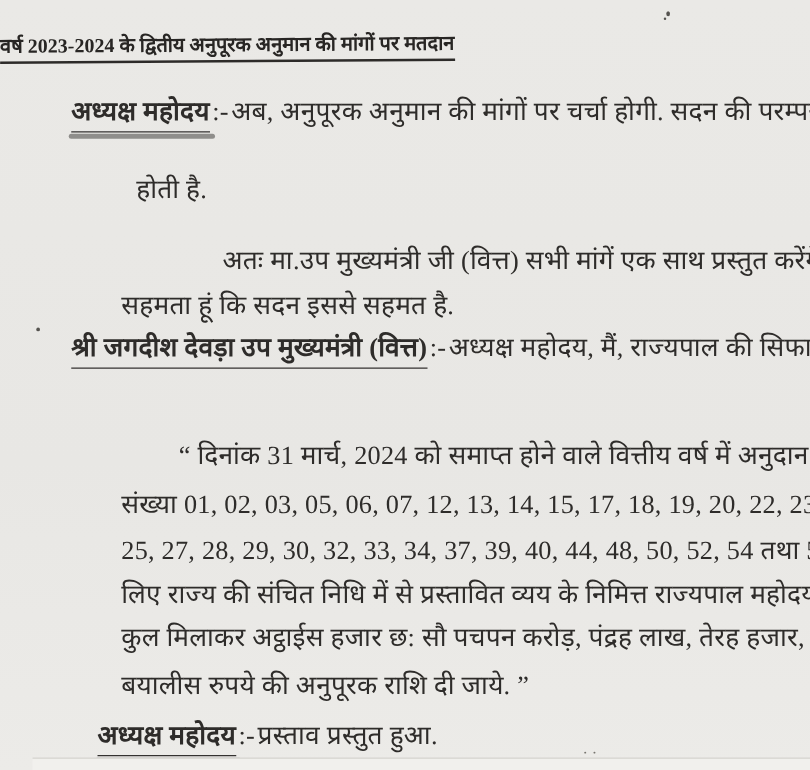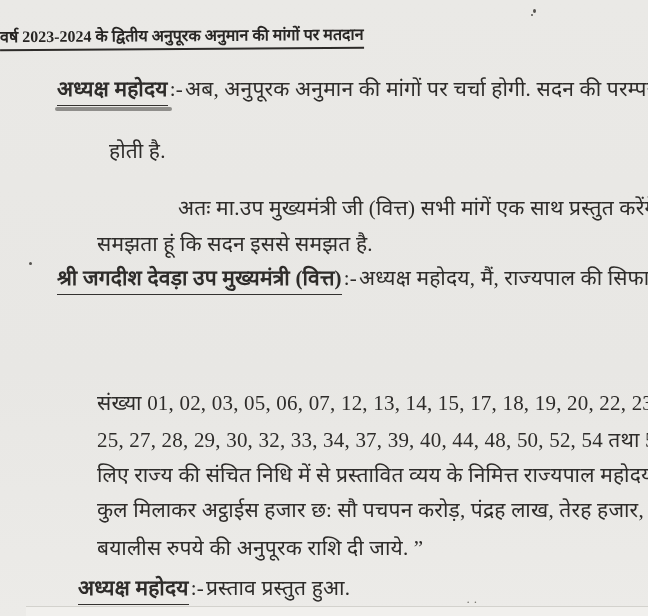--- a/index.html
+++ b/index.html
@@ -83,28 +83,29 @@
   </div>
 
   <div class="speck" style="top:9px;left:533px;width:3px;height:4px;"></div>
   <div class="speck" style="top:14px;left:531px;width:2px;height:2px;"></div>
 
   <div class="line" style="top:74px;left:57px;">
     <span class="speaker marker">अध्यक्ष महोदय</span><span class="sep">:-</span><span>अब, अनुपूरक अनुमान की मांगों पर चर्चा होगी. सदन की परम्परा के</span>
   </div>
   <div class="line" style="top:136px;left:97px;margin-left:12px;">होती है.</div>
   <div class="line" style="top:193px;left:178px;">अतः मा.उप मुख्यमंत्री जी (वित्त) सभी मांगें एक साथ प्रस्तुत करेंगे. मैं,</div>
-  <div class="line" style="top:229px;left:97px;">समझता हूं कि सदन इससे समझत है.</div>
+  <div class="line" style="top:229px;left:97px;">सहमता हूं कि सदन इससे सहमत है.</div>
 
   <div class="speck" style="top:262px;left:29px;width:3px;height:3px;"></div>
 
   <div class="line" style="top:263px;left:57px;">
     <span class="speaker">श्री जगदीश देवड़ा उप मुख्यमंत्री (वित्त)</span><span class="sep">:-</span><span>अध्यक्ष महोदय, मैं, राज्यपाल की सिफारिश के</span>
   </div>
 
+  <div class="line" style="top:349px;left:143px;">“ दिनांक 31 मार्च, 2024 को समाप्त होने वाले वित्तीय वर्ष में अनुदान</div>
   <div class="line" style="top:388px;left:97px;">संख्या 01, 02, 03, 05, 06, 07, 12, 13, 14, 15, 17, 18, 19, 20, 22, 23, 24,</div>
   <div class="line" style="top:425px;left:97px;">25, 27, 28, 29, 30, 32, 33, 34, 37, 39, 40, 44, 48, 50, 52, 54 तथा 55 के</div>
   <div class="line" style="top:460px;left:97px;">लिए राज्य की संचित निधि में से प्रस्तावित व्यय के निमित्त राज्यपाल महोदय को</div>
   <div class="line" style="top:495px;left:97px;">कुल मिलाकर अट्ठाईस हजार छ: सौ पचपन करोड़, पंद्रह लाख, तेरह हजार, एक सौ</div>
   <div class="line" style="top:533px;left:97px;text-align:right;">बयालीस रुपये की अनुपूरक राशि दी जाये. ”</div>
 
   <div class="line" style="top:573px;left:57px;margin-left:21px;">
     <span class="speaker marker">अध्यक्ष महोदय</span><span class="sep">:-</span><span>प्रस्ताव प्रस्तुत हुआ.</span>
   </div>
 

